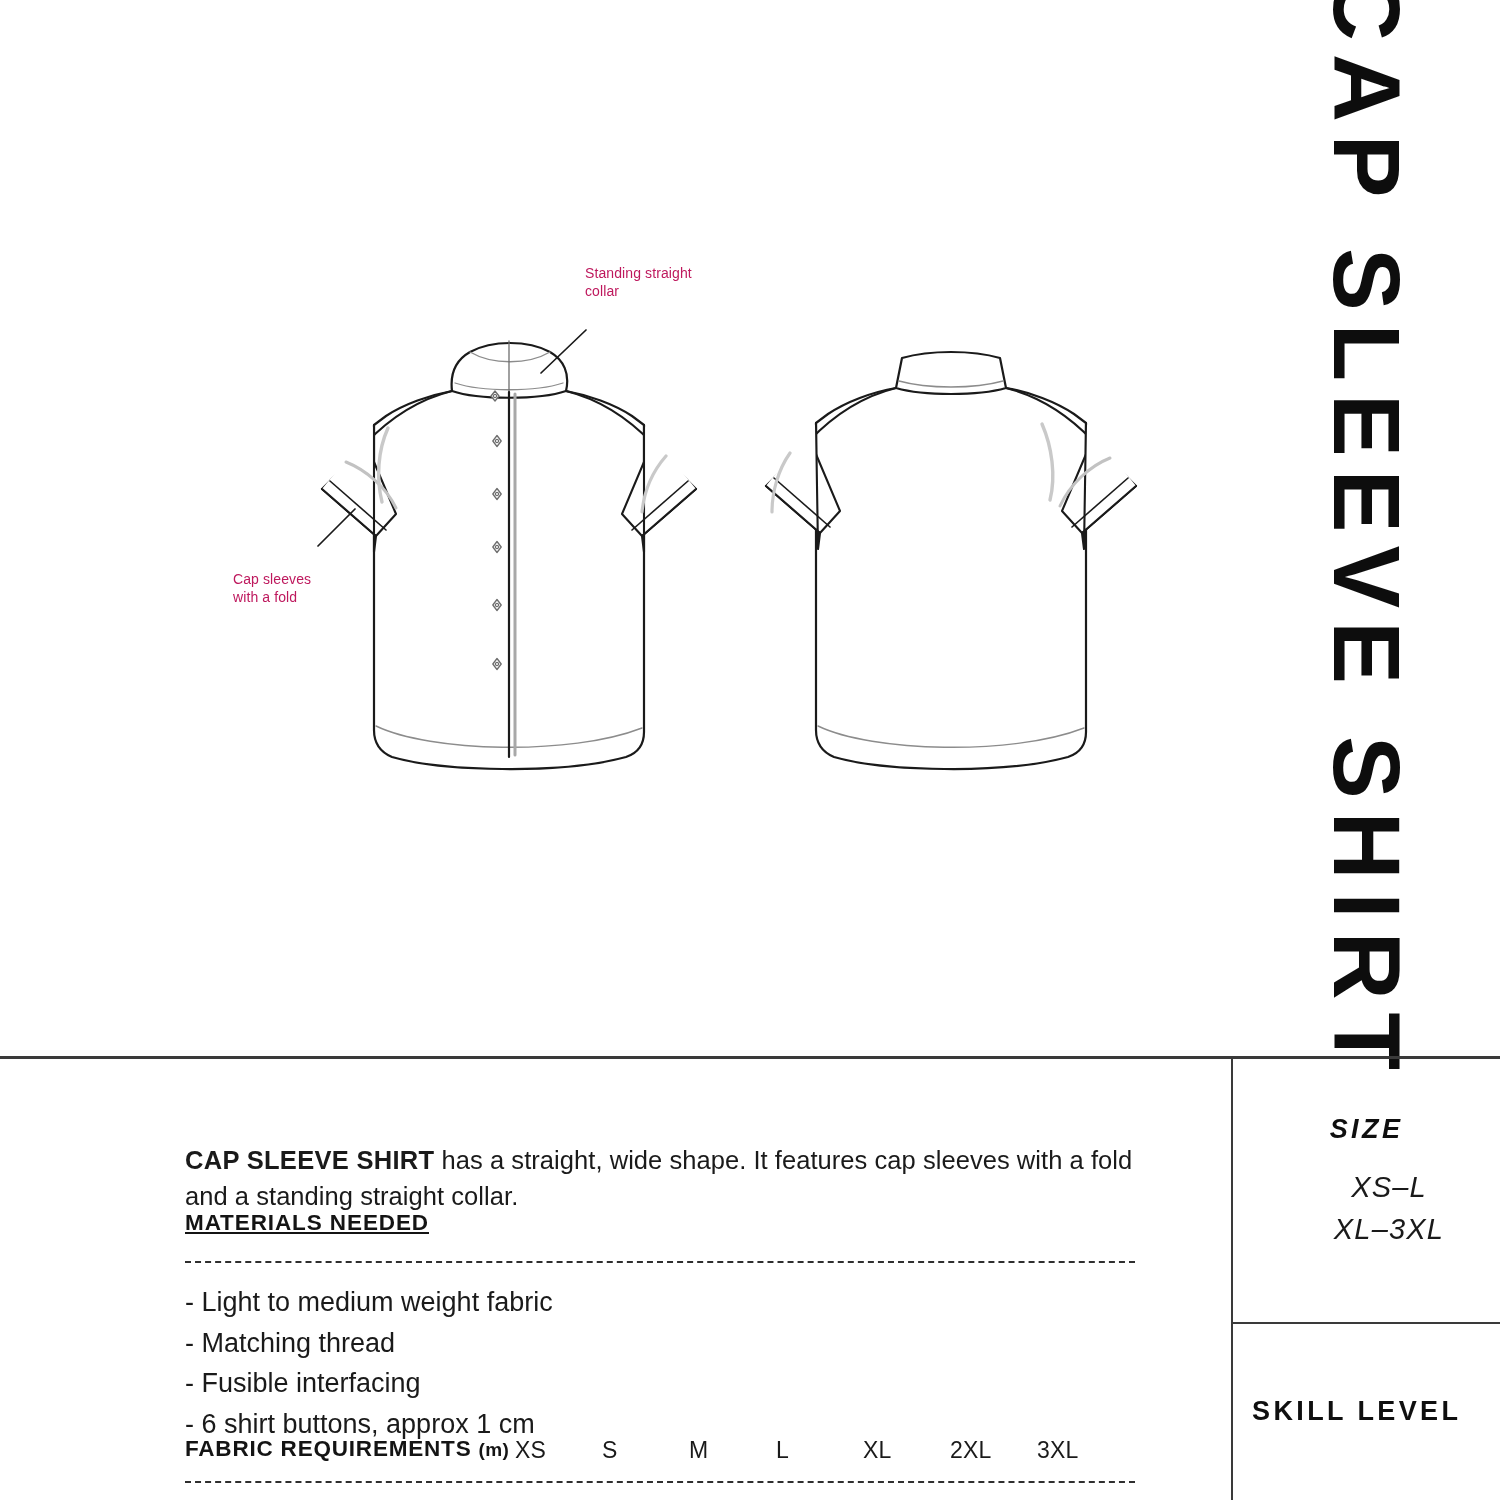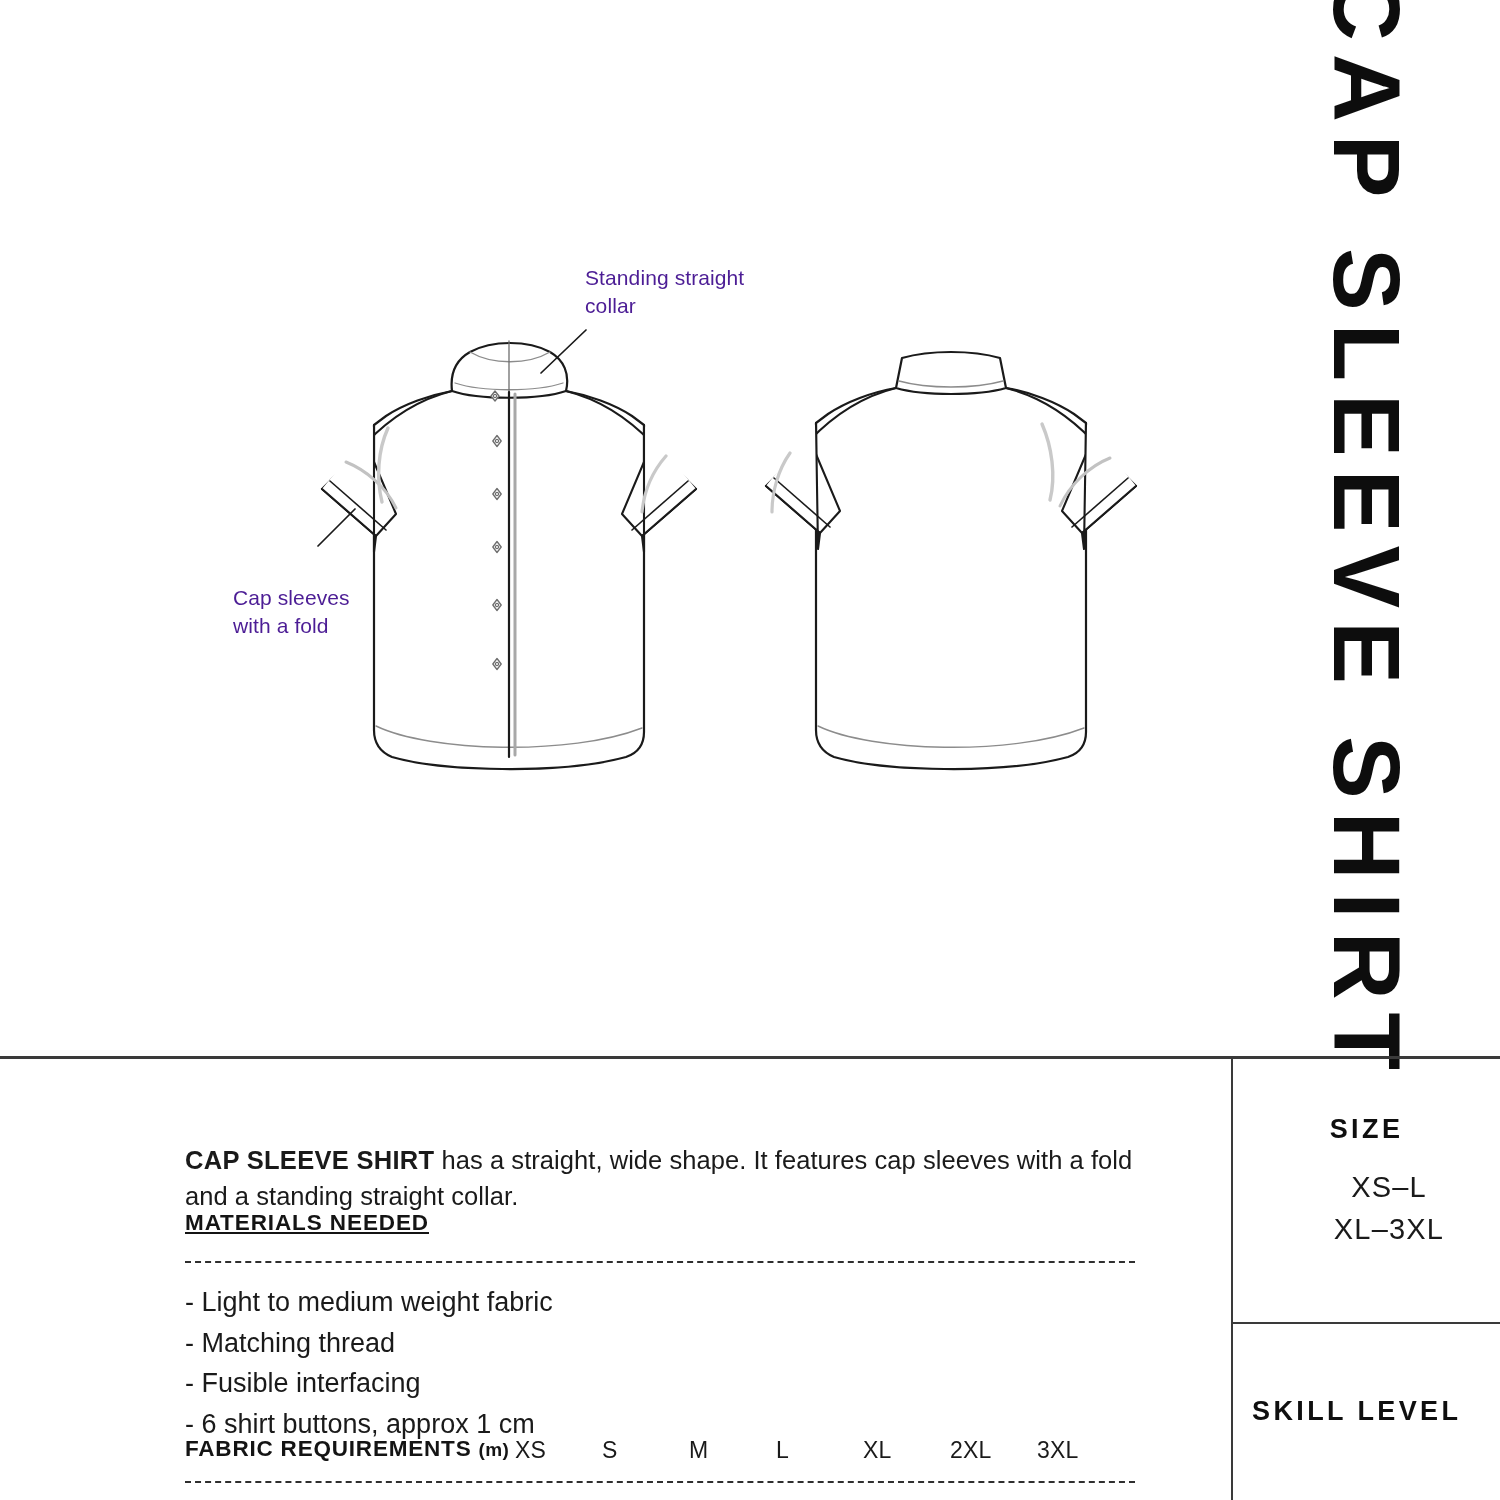--- a/index.html
+++ b/index.html
@@ -31,28 +31,28 @@
     height: 1056px;
   }
   #flats-svg {
     position: absolute;
     left: 0;
     top: 0;
   }
 
   .callout-text {
     position: absolute;
-    font-size: 21px;
+    font-size: 14px;
     line-height: 1.32;
-    color: #4c1d95;
+    color: #be185d;
     letter-spacing: 0.1px;
     white-space: pre-line;
   }
   #callout-collar { left: 585px; top: 264px; }
-  #callout-sleeve { left: 233px; top: 584px; }
+  #callout-sleeve { left: 233px; top: 570px; }
 
   
   #title-rail {
     position: absolute;
     left: 1232px;
     top: 0;
     width: 268px;
     height: 1056px;
   }
   #vertical-title {
@@ -185,20 +185,21 @@
     width: 267px;
     height: 442px;
   }
   #size-panel {
     position: absolute;
     left: 0;
     top: 0;
     width: 267px;
     height: 264px;
     text-align: center;
+    font-style: italic;
   }
   #skill-panel {
     position: absolute;
     left: 0;
     top: 266px;
     width: 267px;
     height: 176px;
     text-align: left;
     padding-left: 19px;
   }

